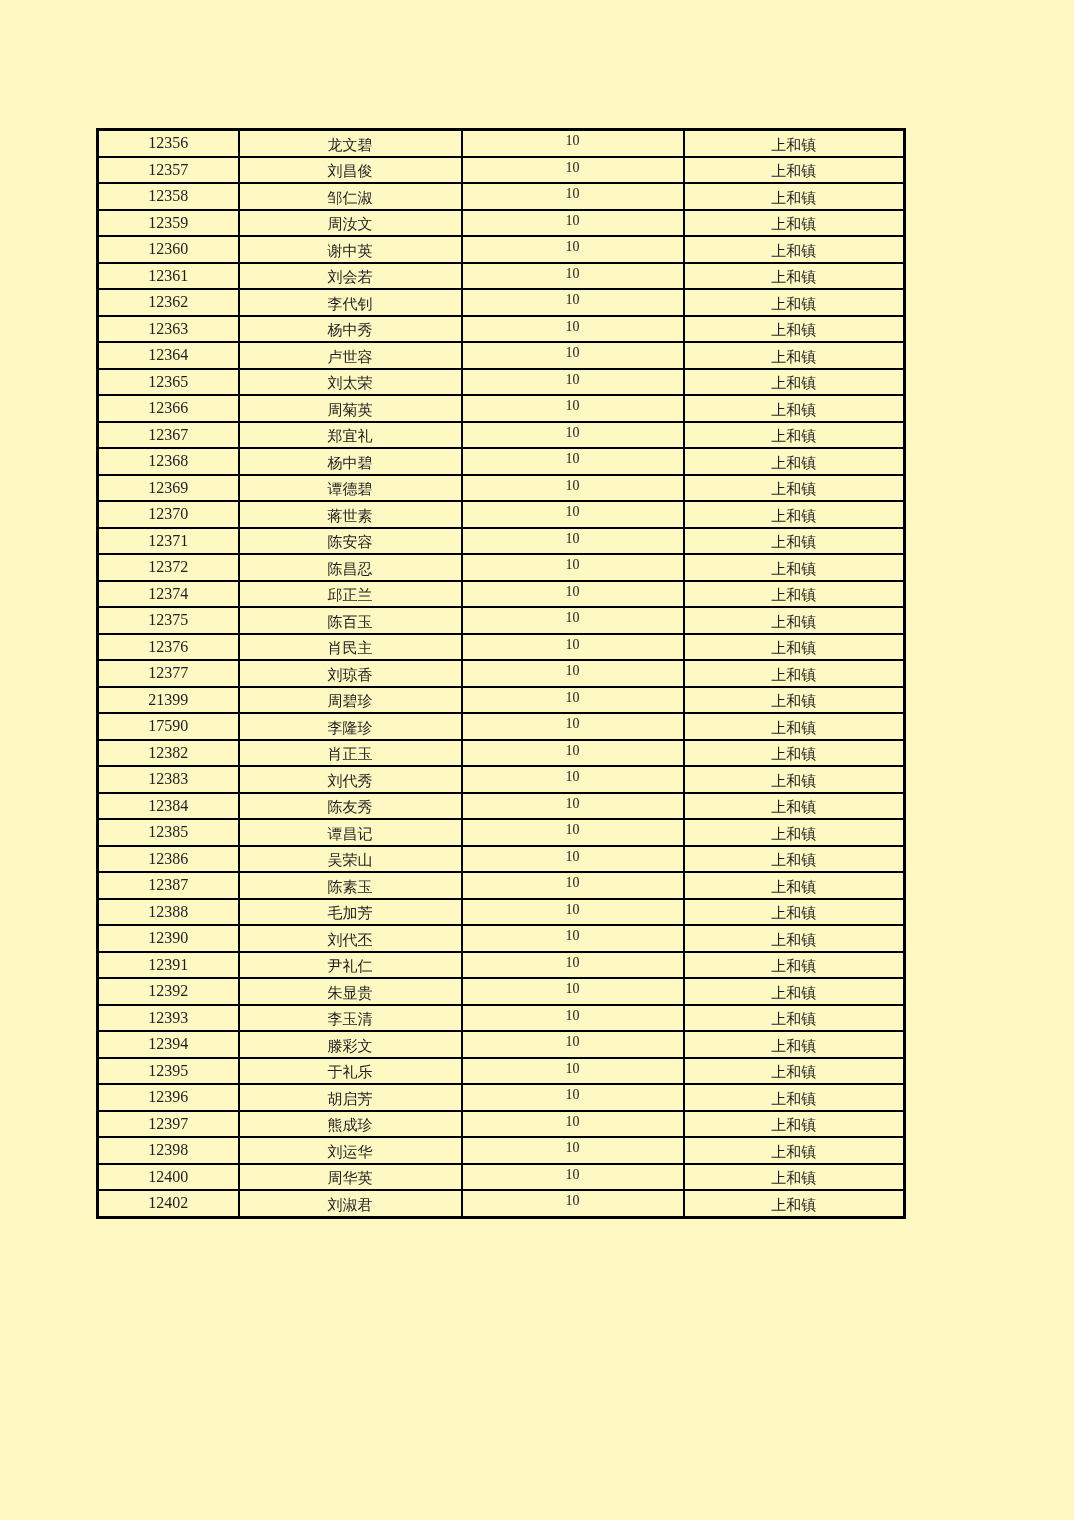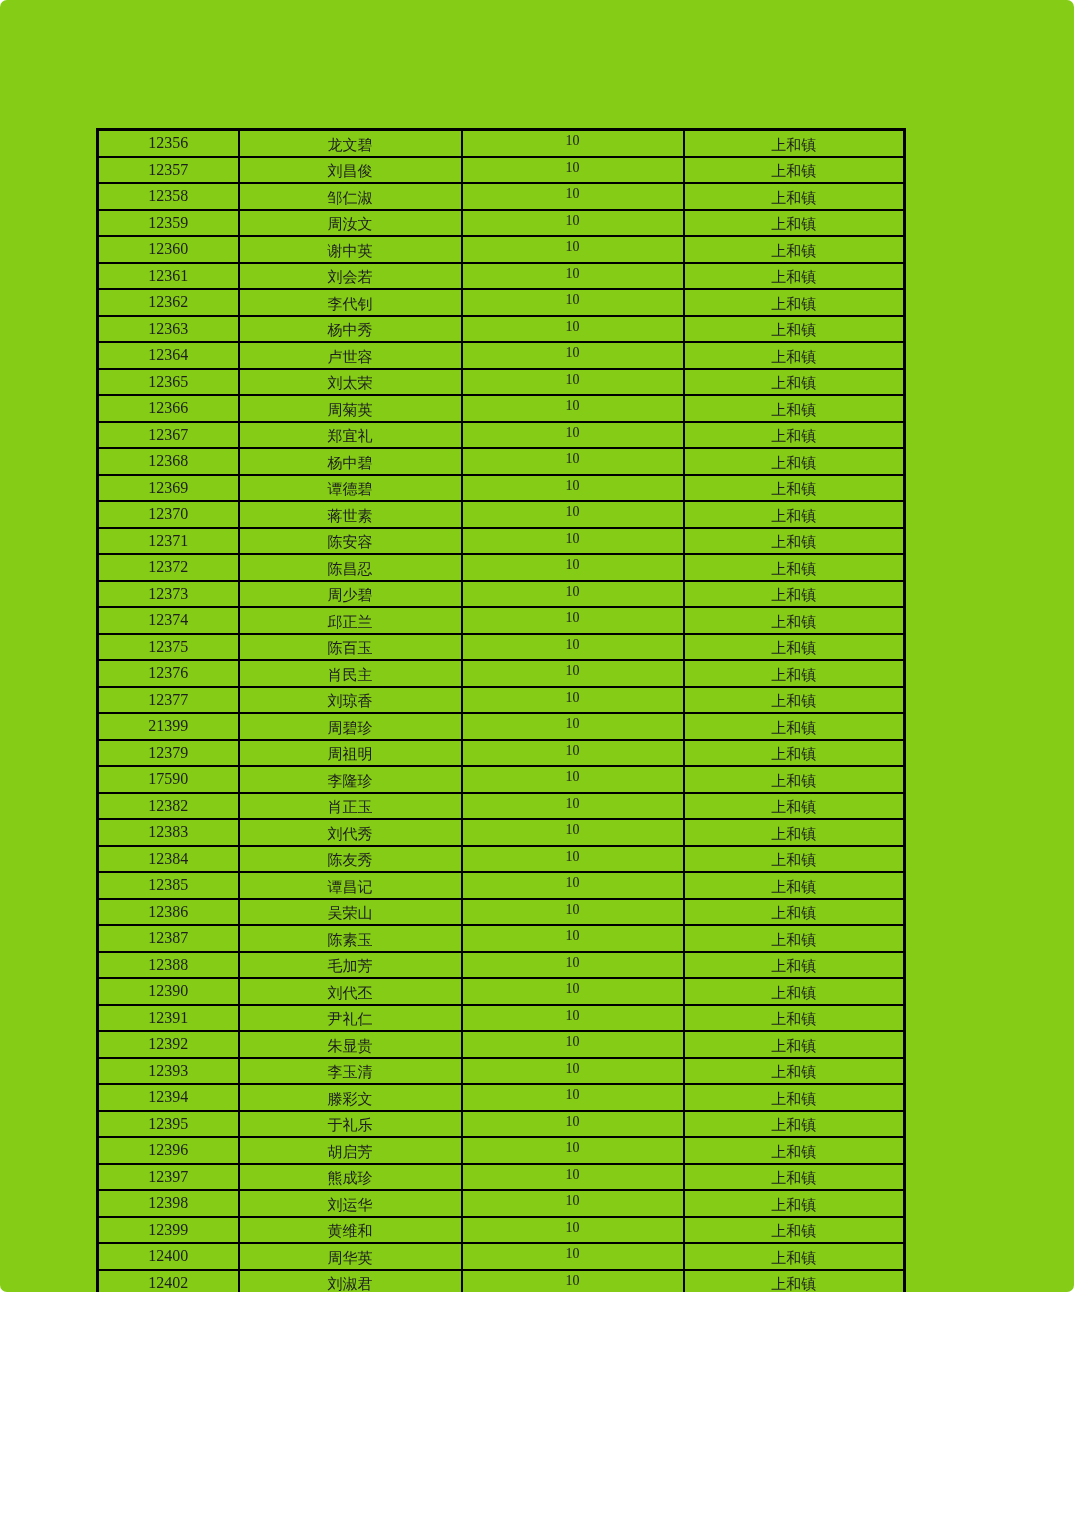--- a/index.html
+++ b/index.html
@@ -1,24 +1,23 @@
 <!DOCTYPE html>
 <html><head>
 <meta charset="utf-8">
 <style>
   html, body { margin: 0; padding: 0; background: #ffffff; }
   .page {
     position: relative;
     width: 1074px;
-    height: 1292px;
-    background: #84cc16;
+    height: 1520px;
+    background: #fef9c3;
     font-family: "Liberation Serif", "DejaVu Serif", serif;
     color: #1e1e1e;
     overflow: hidden;
-    border-radius: 7px;
   }
   table.data-table {
     position: absolute;
     left: 96px;
     top: 128px;
     border-collapse: collapse;
     table-layout: fixed;
     border: 3px solid #000000;
   }
   col.c-id    { width: 141px; }
@@ -168,26 +167,20 @@
     <td class="c-town"><span class="t t-low">上和镇</span></td>
   </tr>
 
   <tr>
     <td class="c-id"><span class="t">12372</span></td>
     <td class="c-name"><span class="t t-low">陈昌忍</span></td>
     <td class="c-value"><span class="t t-high">10</span></td>
     <td class="c-town"><span class="t t-low">上和镇</span></td>
   </tr>
 
-  <tr>
-    <td class="c-id"><span class="t">12373</span></td>
-    <td class="c-name"><span class="t t-low">周少碧</span></td>
-    <td class="c-value"><span class="t t-high">10</span></td>
-    <td class="c-town"><span class="t t-low">上和镇</span></td>
-  </tr>
 
   <tr>
     <td class="c-id"><span class="t">12374</span></td>
     <td class="c-name"><span class="t t-low">邱正兰</span></td>
     <td class="c-value"><span class="t t-high">10</span></td>
     <td class="c-town"><span class="t t-low">上和镇</span></td>
   </tr>
 
   <tr>
     <td class="c-id"><span class="t">12375</span></td>
@@ -210,26 +203,20 @@
     <td class="c-town"><span class="t t-low">上和镇</span></td>
   </tr>
 
   <tr>
     <td class="c-id"><span class="t">21399</span></td>
     <td class="c-name"><span class="t t-low">周碧珍</span></td>
     <td class="c-value"><span class="t t-high">10</span></td>
     <td class="c-town"><span class="t t-low">上和镇</span></td>
   </tr>
 
-  <tr>
-    <td class="c-id"><span class="t">12379</span></td>
-    <td class="c-name"><span class="t t-low">周祖明</span></td>
-    <td class="c-value"><span class="t t-high">10</span></td>
-    <td class="c-town"><span class="t t-low">上和镇</span></td>
-  </tr>
 
 
   <tr>
     <td class="c-id"><span class="t">17590</span></td>
     <td class="c-name"><span class="t t-low">李隆珍</span></td>
     <td class="c-value"><span class="t t-high">10</span></td>
     <td class="c-town"><span class="t t-low">上和镇</span></td>
   </tr>
 
   <tr>
@@ -338,26 +325,20 @@
     <td class="c-town"><span class="t t-low">上和镇</span></td>
   </tr>
 
   <tr>
     <td class="c-id"><span class="t">12398</span></td>
     <td class="c-name"><span class="t t-low">刘运华</span></td>
     <td class="c-value"><span class="t t-high">10</span></td>
     <td class="c-town"><span class="t t-low">上和镇</span></td>
   </tr>
 
-  <tr>
-    <td class="c-id"><span class="t">12399</span></td>
-    <td class="c-name"><span class="t t-low">黄维和</span></td>
-    <td class="c-value"><span class="t t-high">10</span></td>
-    <td class="c-town"><span class="t t-low">上和镇</span></td>
-  </tr>
 
   <tr>
     <td class="c-id"><span class="t">12400</span></td>
     <td class="c-name"><span class="t t-low">周华英</span></td>
     <td class="c-value"><span class="t t-high">10</span></td>
     <td class="c-town"><span class="t t-low">上和镇</span></td>
   </tr>
 
 
   <tr>

